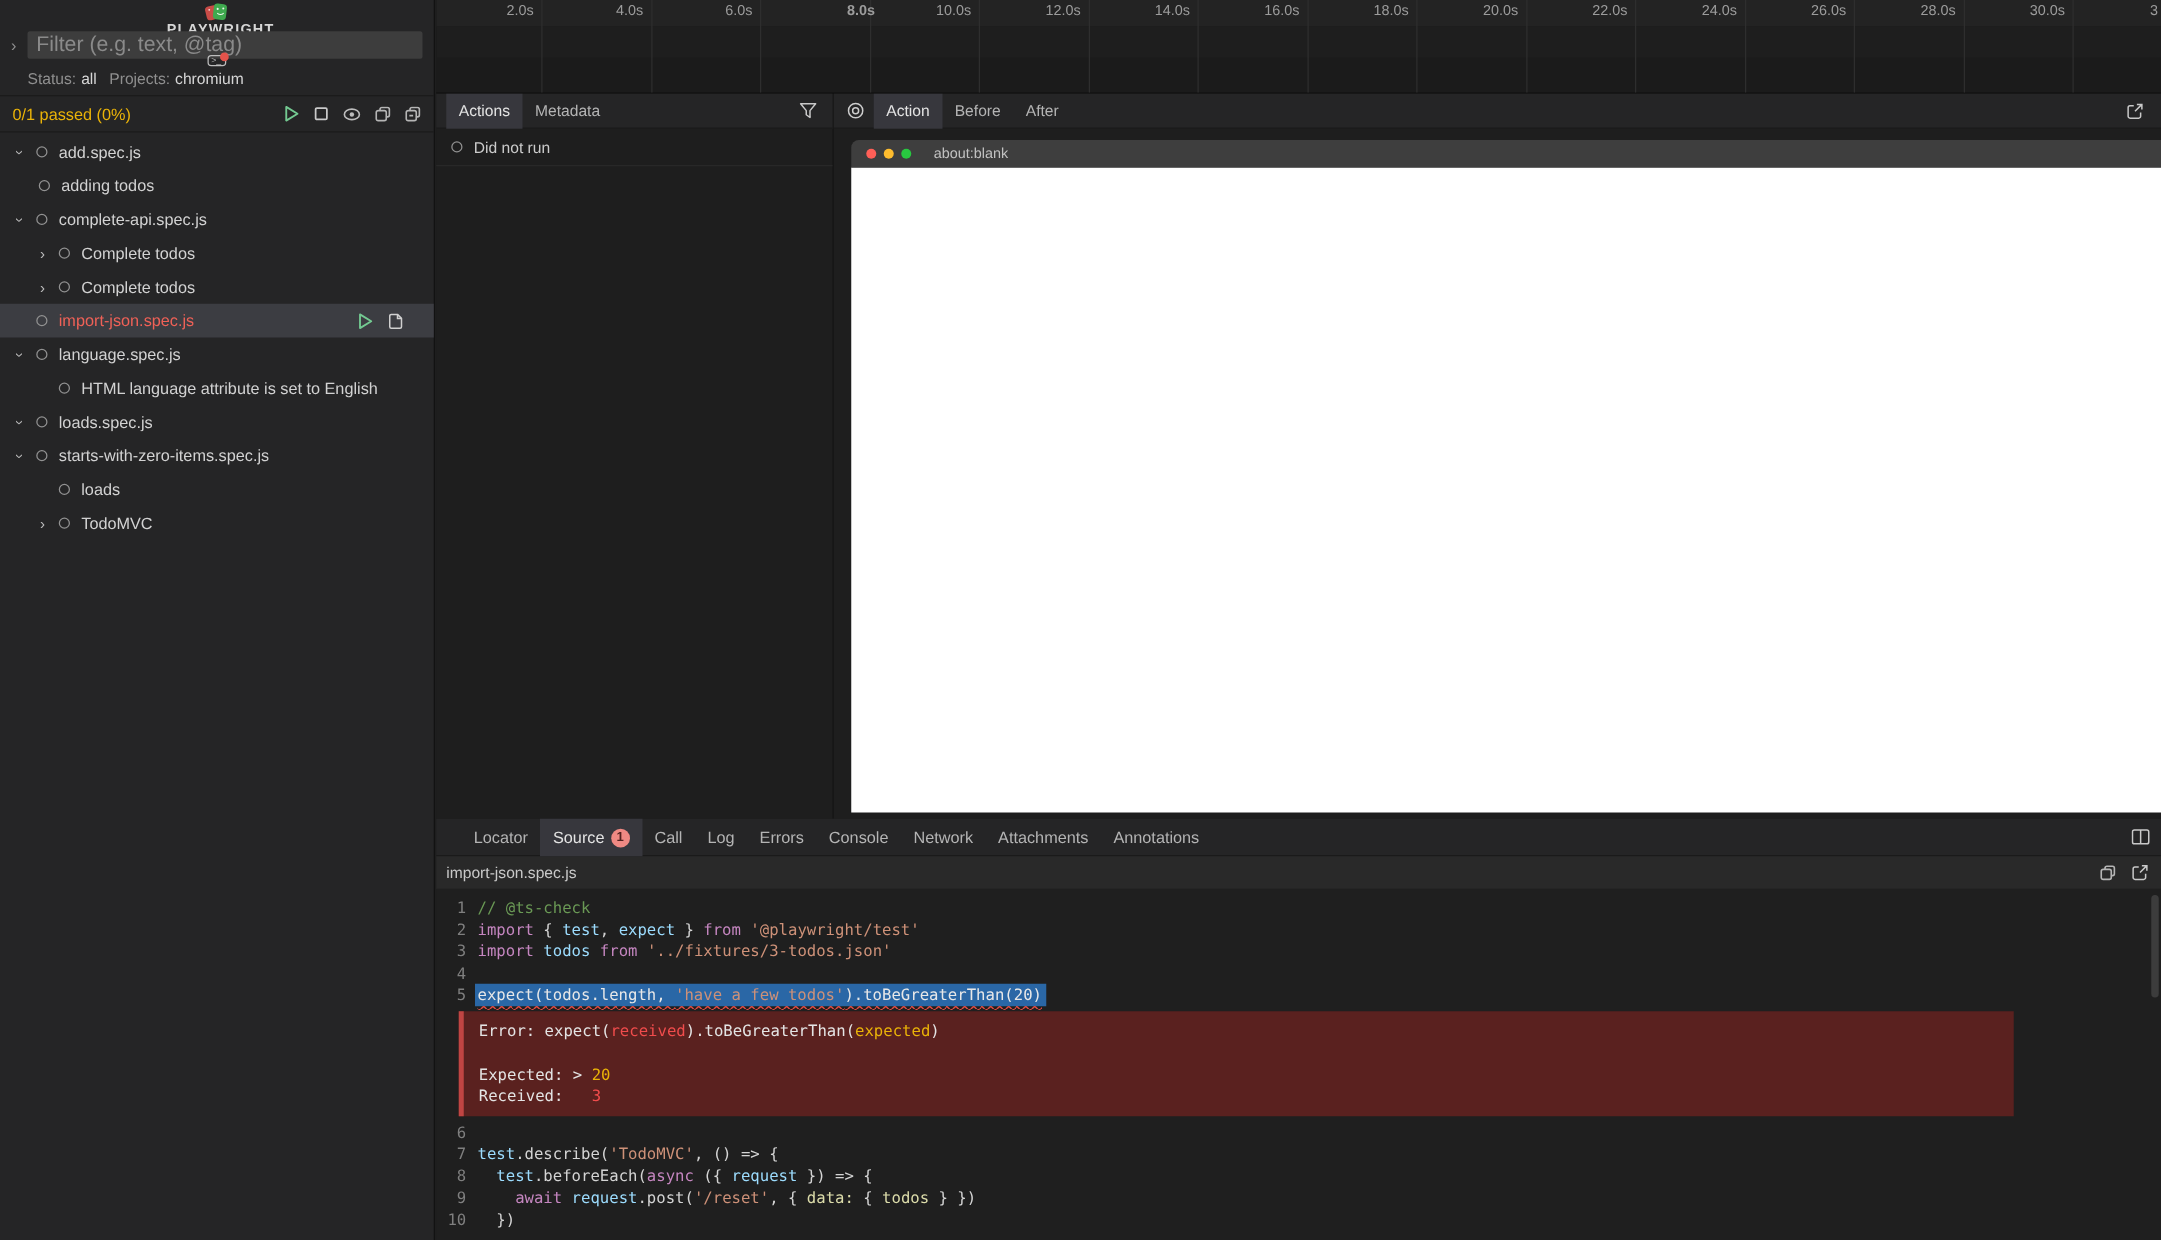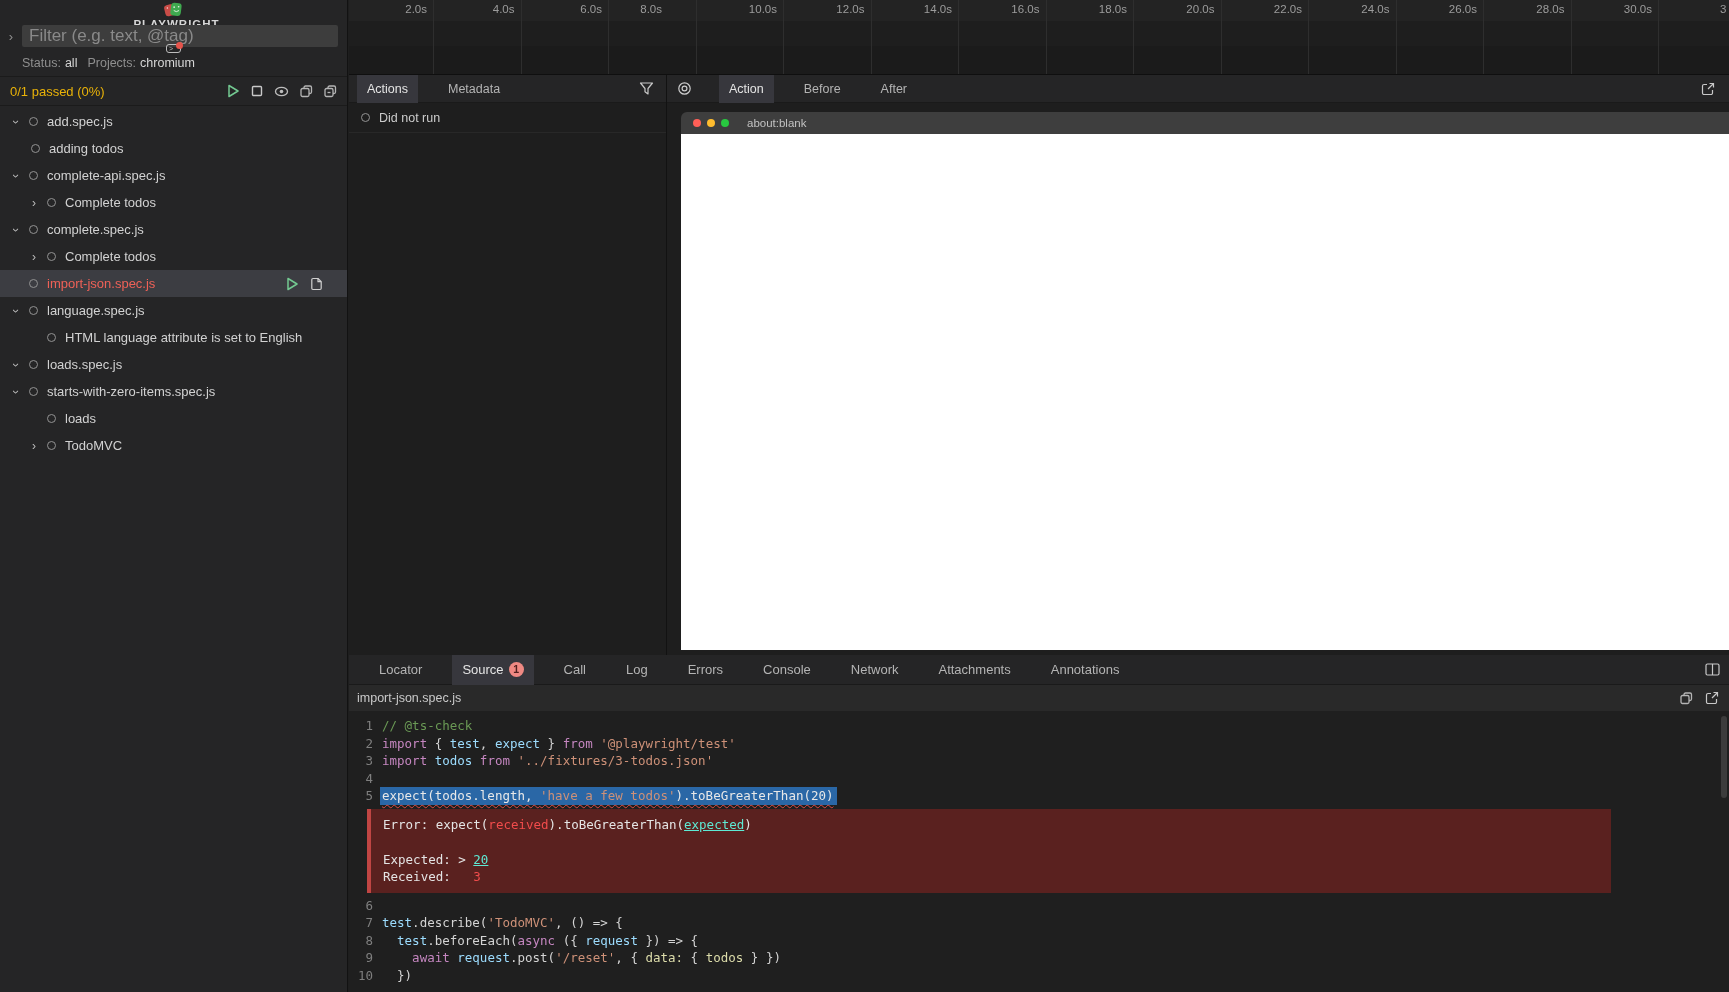--- a/index.html
+++ b/index.html
@@ -42,21 +42,21 @@
   .tlabel.failed { color:#ef6157; }
   .row-actions { margin-left:auto; display:flex; align-items:center; gap:11px; padding-right:24px; }
   
   .timeline { position:absolute; left:349px; top:0; width:1380px; height:75px; overflow:hidden;
     background:#1b1b1b; border-bottom:1px solid #0f0f0f; }
   .tl-band1 { position:absolute; left:0; top:0; width:100%; height:21px; background:#232323; }
   .tl-band2 { position:absolute; left:0; top:21px; width:100%; height:25px; background:#1e1e1e; }
   .tl-line { position:absolute; top:0; width:1px; height:75px; background:#2e2e2e; }
   .tl-label { position:absolute; top:3px; font-size:11.5px; color:#9c9c9c; }
   
-  .tabbar { height:28px; display:flex; align-items:center; background:#252526; border-bottom:1px solid #1a1a1a;gap:20px; }
+  .tabbar { height:28px; display:flex; align-items:center; background:#252526; border-bottom:1px solid #1a1a1a; }
   .tab { height:28px; line-height:28px; padding:0 10px; font-size:12.5px; color:#b4b4b4; cursor:pointer; white-space:nowrap; }
   .tab.active { background:#37373d; color:#e4e4e4; }
   .badge { display:inline-block; width:15px; height:15px; border-radius:8px; background:#ef8983; color:#52211f;
     font-size:10.5px; font-weight:bold; text-align:center; line-height:15px; margin-left:5px; vertical-align:1px; }
   
   .mid-panel { position:absolute; left:349px; top:75px; width:318px; height:580px;
     background:#1e1e1e; border-right:1px solid #121212; }
   .mid-panel .tabbar { padding-left:8px; }
   .mid-panel .spacer { flex:1; }
   .funnel { margin-right:12px; display:flex; cursor:pointer; }
@@ -93,21 +93,21 @@
   .gut { width:24px; text-align:right; color:#7f7f7f; flex:none; }
   .toks { margin-left:9px; }
   .toks.sel { display:inline-block; background:#2a67a6; padding:0 3px 0 2px; margin-left:7px;
     text-decoration:underline wavy #df4a43 1px; text-underline-offset:4px; }
   .tok-comment { color:#6a9955; } .tok-kw { color:#c586c0; } .tok-id { color:#9cdcfe; }
   .tok-str { color:#ce9178; } .tok-p { color:#d4d4d4; } .tok-prop { color:#dcdcaa; }
   .tok-sel-p { color:#e8e8e8; }
   .err-box { margin:4px 0 4px 18px; width:1244px; background:#5a211f; border-left:4px solid #c04543;
     padding:7px 0 7px 12px; color:#e4e4e4; }
   .err-box .eline { white-space:pre; min-height:17.5px; }
-  .tok-w { color:#e4e4e4; } .tok-red { color:#f14c4c; } .tok-green { color:#5eead4;text-decoration:underline; }
+  .tok-w { color:#e4e4e4; } .tok-red { color:#f14c4c; } .tok-green { color:#eab308; }
   .code-scroll { position:absolute; right:2px; top:5px; width:6px; height:82px; background:#3c3c3c; border-radius:3px; }
   svg { display:block; }
 </style>
 </head>
 <body>
 
 <div class="app">
 
   <div class="left-panel">
     <div class="lp-header">
@@ -187,25 +187,20 @@
         <div class="trow" style="padding-left: 8px;">
           <span class="chev down"><span>›</span></span>
           <span class="circle"></span>
           <span class="tlabel">complete-api.spec.js</span>
         </div>
         <div class="trow" style="padding-left: 26px;">
           <span class="chev"><span>›</span></span>
           <span class="circle"></span>
           <span class="tlabel">Complete todos</span>
         </div>
-        <div class="trow" style="padding-left: 8px;">
-          <span class="chev down"><span>›</span></span>
-          <span class="circle"></span>
-          <span class="tlabel">complete.spec.js</span>
-        </div>
         <div class="trow" style="padding-left: 26px;">
           <span class="chev"><span>›</span></span>
           <span class="circle"></span>
           <span class="tlabel">Complete todos</span>
         </div>
         <div class="trow sel" style="padding-left: 8px;">
           <span class="chev"></span>
           <span class="circle"></span>
           <span class="tlabel failed">import-json.spec.js</span>
           <span class="row-actions">
@@ -258,21 +253,21 @@
   <div class="timeline" id="timeline">
     <div class="tl-band1"></div>
     <div class="tl-band2"></div>
   <div class="tl-line" style="left: 84px;"></div>
       <div class="tl-label" style="right: 1302px;">2.0s</div>
       <div class="tl-line" style="left: 171.5px;"></div>
       <div class="tl-label" style="right: 1214.5px;">4.0s</div>
       <div class="tl-line" style="left: 259px;"></div>
       <div class="tl-label" style="right: 1127px;">6.0s</div>
       <div class="tl-line" style="left: 346.5px;"></div>
-      <div class="tl-label" style="right: 1067px;">8.0s</div>
+      <div class="tl-label" style="right: 1029px; font-weight: bold;">8.0s</div>
       <div class="tl-line" style="left: 434px;"></div>
       <div class="tl-label" style="right: 952px;">10.0s</div>
       <div class="tl-line" style="left: 521.5px;"></div>
       <div class="tl-label" style="right: 864.5px;">12.0s</div>
       <div class="tl-line" style="left: 609px;"></div>
       <div class="tl-label" style="right: 777px;">14.0s</div>
       <div class="tl-line" style="left: 696.5px;"></div>
       <div class="tl-label" style="right: 689.5px;">16.0s</div>
       <div class="tl-line" style="left: 784px;"></div>
       <div class="tl-label" style="right: 602px;">18.0s</div>

